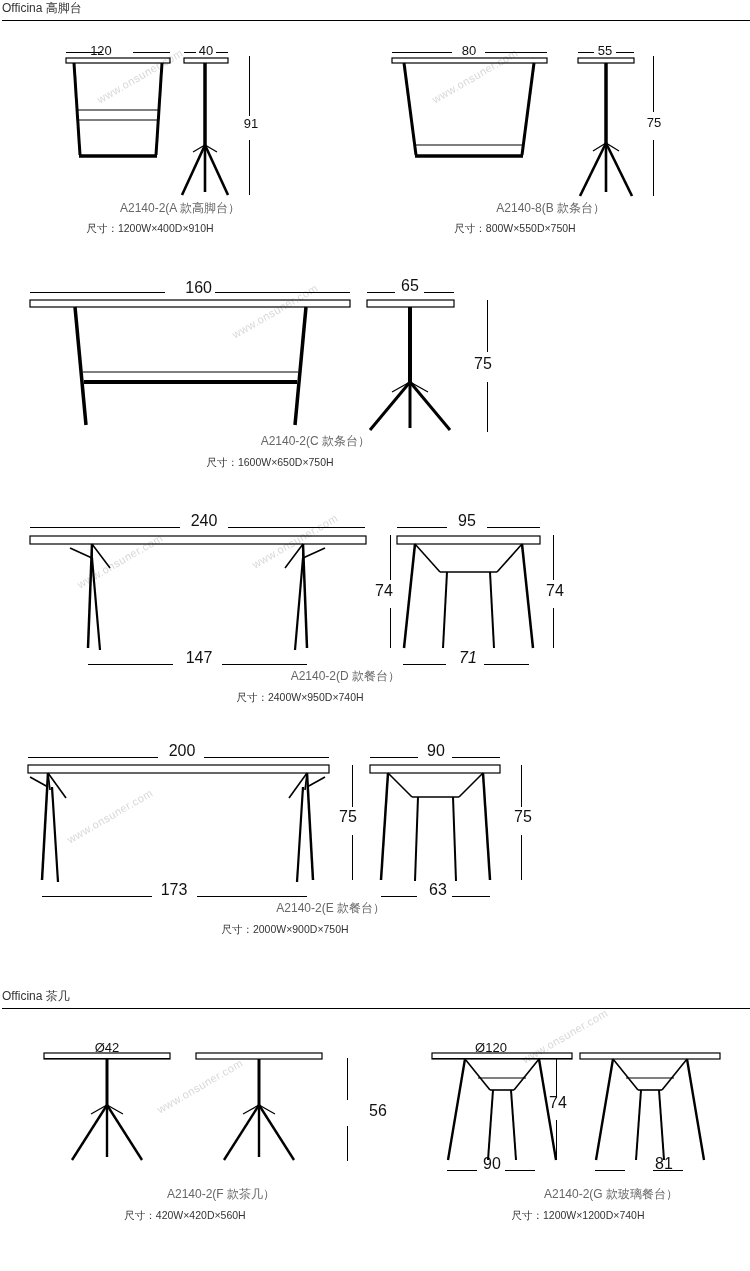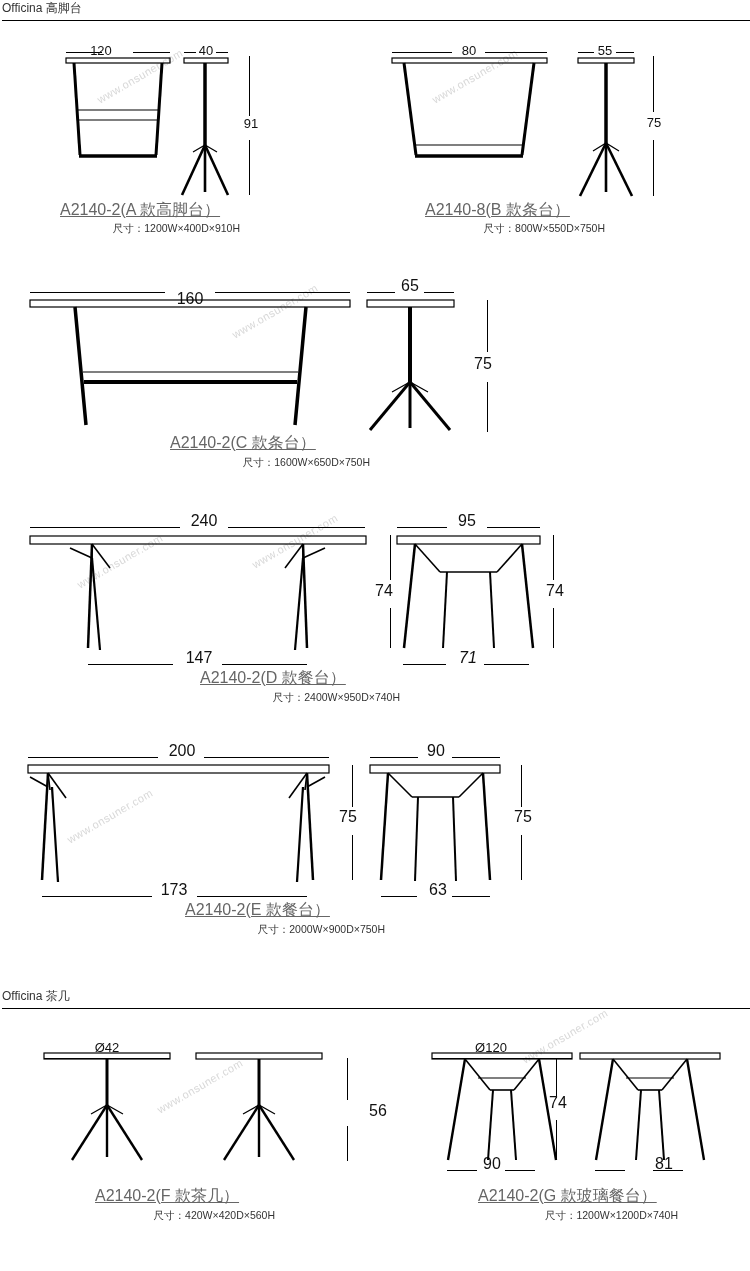--- a/index.html
+++ b/index.html
@@ -25,29 +25,28 @@
   }
   .section-header .rule {
     border-top: 1px solid #000;
     margin-top: 3px;
     width: 750px;
   }
 
   
   .cap {
     position: absolute;
-    text-align: left;
-    font-size: 16px;
+    text-align: right;
+    font-size: 12px;
     color: #666;
     white-space: nowrap;
-    text-decoration: underline;
   }
   .cap2 {
     position: absolute;
-    text-align: right;
+    text-align: center;
     font-size: 10.5px;
     color: #333;
     white-space: nowrap;
   }
 
   
   .dim {
     position: absolute;
     font-size: 13px;
     color: #111;
@@ -156,21 +155,21 @@
   <path class="stroke" d="M606 143 L632 196" stroke-width="2.6"></path>
   <path class="stroke" d="M606 143 L606 192" stroke-width="2.6"></path>
   <path class="stroke" d="M593 151 L606 143 L619 151" stroke-width="1.2"></path>
 </svg>
 
 <div class="cap" style="left:425px; top:200px; width:180px;">A2140-8(B 款条台）</div>
 <div class="cap2" style="left:425px; top:222px; width:180px;">尺寸：800W×550D×750H</div>
 
 <div class="hline" style="left:30px; top:292px; width:135px;"></div>
 <div class="hline" style="left:215px; top:292px; width:135px;"></div>
-<div class="dim big" style="left:168px; top:290px; width:44px;">160</div>
+<div class="dim big" style="left:168px; top:279px; width:44px;text-align:right;">160</div>
 
 <div class="hline" style="left:367px; top:292px; width:28px;"></div>
 <div class="hline" style="left:424px; top:292px; width:30px;"></div>
 <div class="dim big" style="left:394px; top:277px; width:32px;">65</div>
 
 <div class="vline" style="left:487px; top:300px; height:52px;"></div>
 <div class="vline" style="left:487px; top:382px; height:50px;"></div>
 <div class="dim big" style="left:467px; top:355px; width:32px;">75</div>
 
 <svg style="left:0px; top:0px; width:750px; height:470px;">

